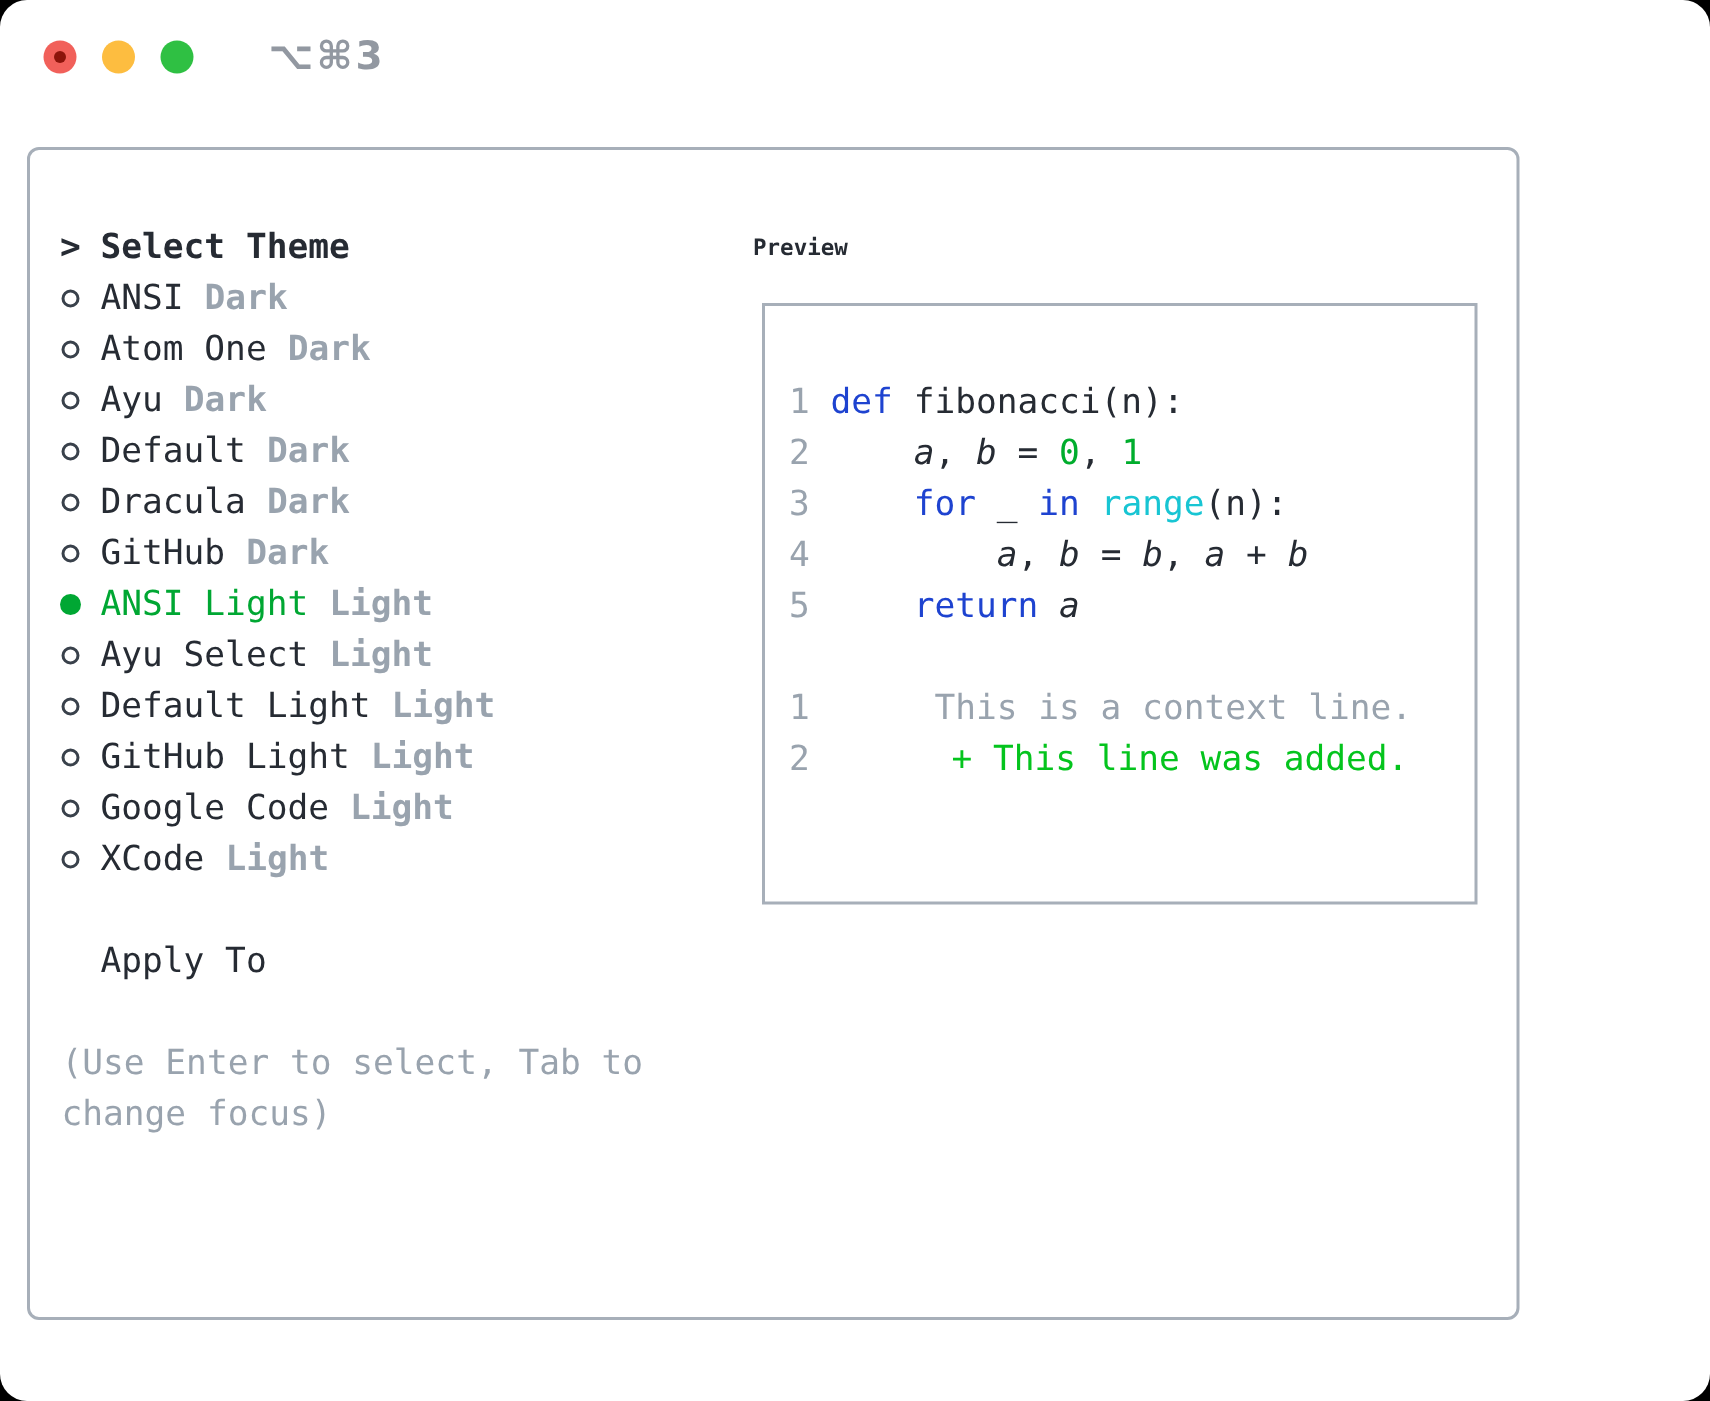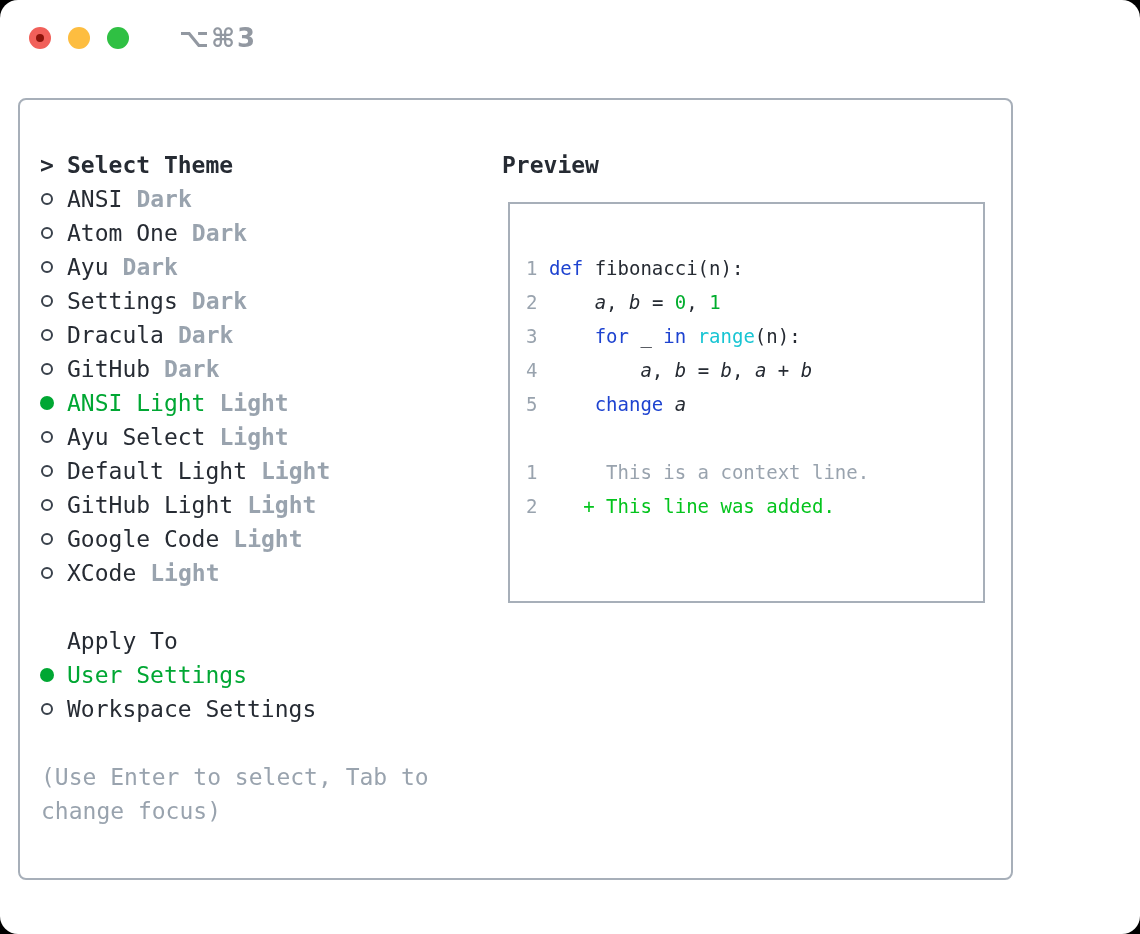--- a/index.html
+++ b/index.html
@@ -25,33 +25,33 @@
   .marker{width:27px;flex:0 0 27px;display:flex;align-items:center;}
   .header-row{font-weight:700;}
   .header-row .marker{font-weight:700;color:var(--text_dark);}
   .dot-outline{width:12px;height:12px;border:2px solid #39414b;border-radius:50%;box-sizing:border-box;margin-left:1px;}
   .dot-filled{width:14px;height:14px;border-radius:50%;background:var(--green_selected);}
   .label.selected{color:var(--green_selected);}
   .tag{color:var(--muted_gray);margin-left:14px;font-weight:bold;}
   .hint{color:var(--muted_gray);line-height:34px;width:420px;margin-left:1px;}
 
   
-  .preview-heading{position:absolute;left:482px;top:48px;height:34px;line-height:34px;font-size:23px;font-weight:700;color:var(--text_dark);}
+  .preview-heading{position:absolute;left:482px;top:48px;height:34px;line-height:34px;font-size:15px;font-weight:700;color:var(--text_dark);}
   .preview-box{position:absolute;left:488px;top:102px;width:477px;height:401px;border:2px solid var(--border_gray);box-sizing:border-box;background:#fff;overflow:hidden;}
   .preview-lines{padding:47px 0 0 16px;}
-  .pline{height:34px;line-height:34px;font-size:19px;white-space:pre;color:var(--text_dark);}
+  .pline{height:34px;line-height:34px;font-size:23px;white-space:pre;color:var(--text_dark);}
   .tok-gut{color:var(--muted_gray);}
   .tok-kw{color:var(--blue_keyword);}
   .tok-fn{color:var(--cyan_function);}
   .tok-num{color:var(--green_number);}
   .tok-plain{color:var(--text_dark);}
   .tok-var{color:var(--text_dark);font-style:italic;}
   .tok-ctx{color:var(--muted_gray);}
   .tok-del{color:var(--red_deleted);}
-  .tok-add{color:var(--green_added);}
+  .tok-add{color:var(--green_added);margin-left:39px;}
 </style>
 </head>
 <body>
 
 <div class="window">
 
   <div class="titlebar">
     <span class="light red">
         <span class="inner-dot"></span>
       </span>
@@ -64,55 +64,51 @@
 
     <div class="list-col">
       <div class="row header-row">
         <span class="marker">&gt;</span><span class="label">Select Theme</span>
       </div>
 
       <div id="theme-items">
           <div class="row"><span class="marker"><span class="dot-outline"></span></span><span class="label">ANSI</span><span class="tag">Dark</span></div>
           <div class="row"><span class="marker"><span class="dot-outline"></span></span><span class="label">Atom One</span><span class="tag">Dark</span></div>
           <div class="row"><span class="marker"><span class="dot-outline"></span></span><span class="label">Ayu</span><span class="tag">Dark</span></div>
-          <div class="row"><span class="marker"><span class="dot-outline"></span></span><span class="label">Settings</span><span class="tag">Dark</span></div>
+          <div class="row"><span class="marker"><span class="dot-outline"></span></span><span class="label">Default</span><span class="tag">Dark</span></div>
           <div class="row"><span class="marker"><span class="dot-outline"></span></span><span class="label">Dracula</span><span class="tag">Dark</span></div>
           <div class="row"><span class="marker"><span class="dot-outline"></span></span><span class="label">GitHub</span><span class="tag">Dark</span></div>
           <div class="row"><span class="marker"><span class="dot-filled"></span></span><span class="label selected">ANSI Light</span><span class="tag">Light</span></div>
           <div class="row"><span class="marker"><span class="dot-outline"></span></span><span class="label">Ayu Select</span><span class="tag">Light</span></div>
           <div class="row"><span class="marker"><span class="dot-outline"></span></span><span class="label">Default Light</span><span class="tag">Light</span></div>
           <div class="row"><span class="marker"><span class="dot-outline"></span></span><span class="label">GitHub Light</span><span class="tag">Light</span></div>
           <div class="row"><span class="marker"><span class="dot-outline"></span></span><span class="label">Google Code</span><span class="tag">Light</span></div>
           <div class="row"><span class="marker"><span class="dot-outline"></span></span><span class="label">XCode</span><span class="tag">Light</span></div>
         </div>
 
       <div class="spacer"></div>
 
       <div class="row">
         <span class="marker"></span><span class="label">Apply To</span>
       </div>
 
-      <div id="apply-items">
-          <div class="row"><span class="marker"><span class="dot-filled"></span></span><span class="label selected">User Settings</span></div>
-          <div class="row"><span class="marker"><span class="dot-outline"></span></span><span class="label">Workspace Settings</span></div>
-        </div>
 
       <div class="spacer"></div>
 
       <div class="hint">(Use Enter to select, Tab to change focus)</div>
     </div>
 
     <div class="preview-heading">Preview</div>
     <div class="preview-box">
       <div class="preview-lines" id="preview-lines">
           <div class="pline"><span class="tok-gut">1 </span><span class="tok-kw">def</span><span class="tok-plain"> fibonacci(n):</span></div>
           <div class="pline"><span class="tok-gut">2 </span><span class="tok-plain">    </span><span class="tok-var">a</span><span class="tok-plain">, </span><span class="tok-var">b</span><span class="tok-plain"> = </span><span class="tok-num">0</span><span class="tok-plain">, </span><span class="tok-num">1</span></div>
           <div class="pline"><span class="tok-gut">3 </span><span class="tok-plain">    </span><span class="tok-kw">for</span><span class="tok-plain"> _ </span><span class="tok-kw">in</span><span class="tok-plain"> </span><span class="tok-fn">range</span><span class="tok-plain">(n):</span></div>
           <div class="pline"><span class="tok-gut">4 </span><span class="tok-plain">        </span><span class="tok-var">a</span><span class="tok-plain">, </span><span class="tok-var">b</span><span class="tok-plain"> = </span><span class="tok-var">b</span><span class="tok-plain">, </span><span class="tok-var">a</span><span class="tok-plain"> + </span><span class="tok-var">b</span></div>
-          <div class="pline"><span class="tok-gut">5 </span><span class="tok-plain">    </span><span class="tok-kw">change</span><span class="tok-plain"> </span><span class="tok-var">a</span></div>
+          <div class="pline"><span class="tok-gut">5 </span><span class="tok-plain">    </span><span class="tok-kw">return</span><span class="tok-plain"> </span><span class="tok-var">a</span></div>
           <div class="pline">&nbsp;</div>
           <div class="pline"><span class="tok-gut">1      </span><span class="tok-ctx">This is a context line.</span></div>
           <div class="pline"><span class="tok-gut">2    </span><span class="tok-add">+ This line was added.</span></div>
         </div>
     </div>
 
   </div>
 </div>
 
 </body></html>

